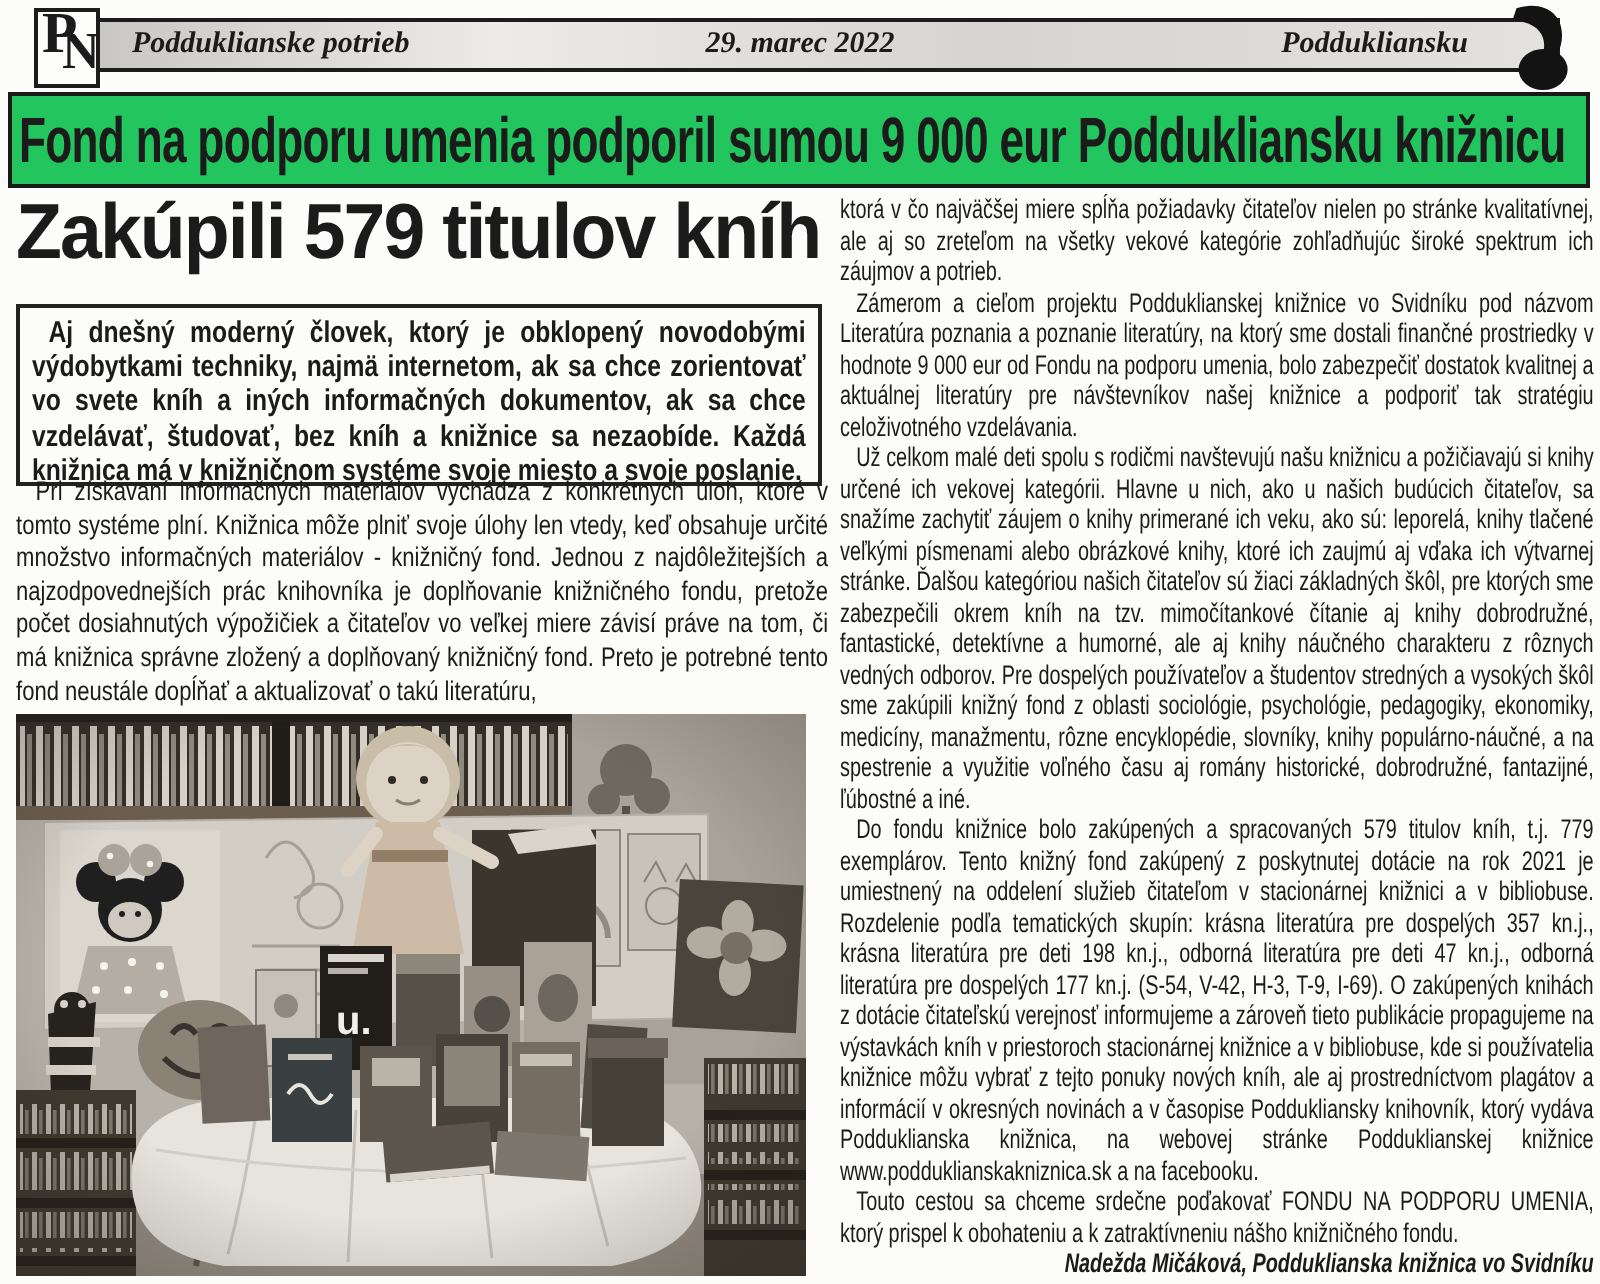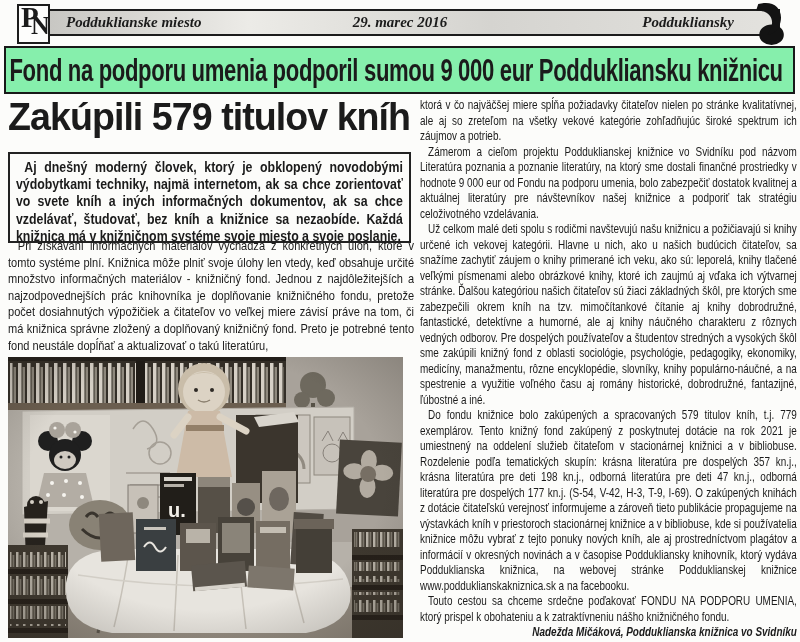--- a/index.html
+++ b/index.html
@@ -17,21 +17,21 @@
   .mast-section{right:44px;}
   .pn-box{position:absolute;left:17px;top:4px;width:33px;height:40px;box-sizing:border-box;
           background:#fdfdfc;border:2px solid #1c1c1c;z-index:2;
           font-family:"Liberation Serif",serif;font-weight:bold;}
   .pn-p{position:absolute;left:2px;top:-5px;font-size:29px;}
   .pn-n{position:absolute;left:12px;top:5px;font-size:26px;}
   .note-icon{position:absolute;left:751px;top:1px;width:37px;height:45px;z-index:2;}
 
   
   .kicker-bar{position:absolute;left:4px;top:46px;width:791px;height:48px;box-sizing:border-box;
-              border:2px solid #191919;background:#86efac;display:flex;align-items:center;overflow:hidden;}
+              border:2px solid #191919;background:#22c55e;display:flex;align-items:center;overflow:hidden;}
   .kicker-text{display:inline-block;white-space:nowrap;font-weight:bold;font-size:32px;
                letter-spacing:-0.5px;padding-left:5px;transform-origin:left center;margin:0;}
 
   
   .title{position:absolute;left:8px;top:95px;margin:0;display:inline-block;white-space:nowrap;
          font-size:39px;font-weight:bold;letter-spacing:-1px;transform-origin:left center;}
   .lead-box{position:absolute;left:8px;top:152px;width:403px;height:91px;box-sizing:border-box;
             border:2px solid #222;padding:4px 6px;overflow:hidden;}
   .lead-inner{width:470px;transform:scaleX(0.823);transform-origin:left top;
               font-weight:bold;font-size:15px;line-height:17.2px;text-align:justify;text-indent:10px;}
@@ -52,23 +52,23 @@
   .right-inner p.no-indent{text-indent:0;}
   .byline{font-weight:bold;font-style:italic;text-align:right;text-indent:0 !important;margin-top:1px;}
 </style>
 </head>
 <body>
 
 <div class="page">
 
   <header>
     <div class="mast-bar">
-      <span class="mast-text mast-pub">Podduklianske miesto</span>
-      <span class="mast-text mast-date">29. marec 2016</span>
-      <span class="mast-text mast-section">Poddukliansky</span>
+      <span class="mast-text mast-pub">Podduklianske potrieb</span>
+      <span class="mast-text mast-date">29. marec 2022</span>
+      <span class="mast-text mast-section">Poddukliansku</span>
     </div>
     <div class="pn-box">
       <span class="pn-p">P</span>
       <span class="pn-n">N</span>
     </div>
     <svg class="note-icon" viewBox="0 0 36 44" aria-hidden="true">
       <ellipse cx="20" cy="33" rx="12" ry="10" fill="#131313"></ellipse>
       <path d="M7 3 C 24 -2 34 10 27 26 C 25 30 20 33 16 33 C 24 22 22 10 5 9 Z" fill="#131313"></path>
     </svg>
   </header>

